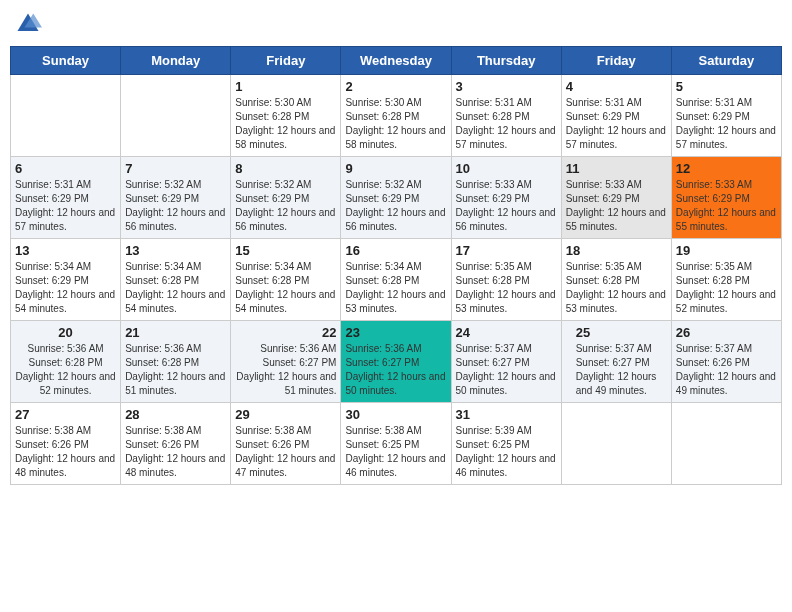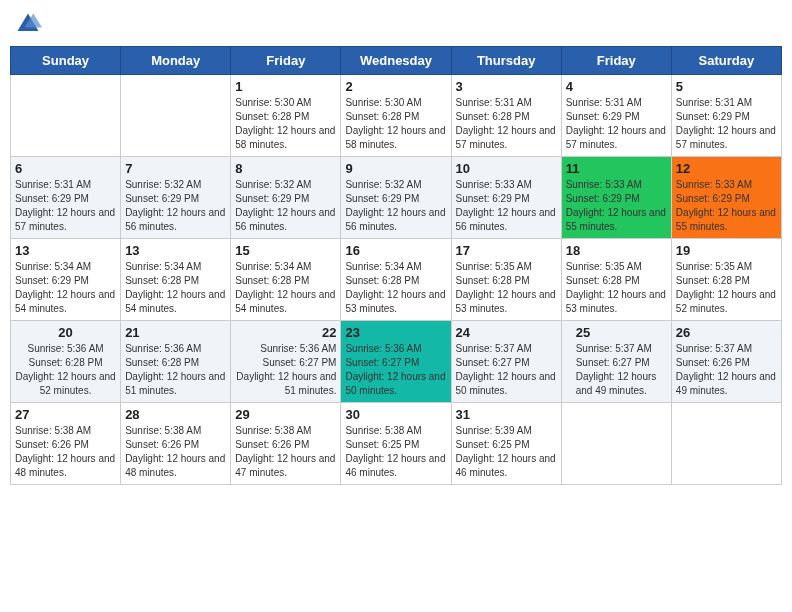--- a/index.html
+++ b/index.html
@@ -165,21 +165,21 @@
           <div class="day-info">Sunrise: 5:32 AM<br>Sunset: 6:29 PM<br>Daylight: 12 hours and 56 minutes.</div>
         </td>
         <td style="background: rgb(240, 244, 248);">
           <span class="day-number">9</span>
           <div class="day-info">Sunrise: 5:32 AM<br>Sunset: 6:29 PM<br>Daylight: 12 hours and 56 minutes.</div>
         </td>
         <td style="background: rgb(240, 244, 248);">
           <span class="day-number">10</span>
           <div class="day-info">Sunrise: 5:33 AM<br>Sunset: 6:29 PM<br>Daylight: 12 hours and 56 minutes.</div>
         </td>
-        <td style="background: #22c55e;">
+        <td style="background: #e5e5e5;">
           <span class="day-number">11</span>
           <div class="day-info">Sunrise: 5:33 AM<br>Sunset: 6:29 PM<br>Daylight: 12 hours and 55 minutes.</div>
         </td>
         <td style="background: #f97316;">
           <span class="day-number">12</span>
           <div class="day-info">Sunrise: 5:33 AM<br>Sunset: 6:29 PM<br>Daylight: 12 hours and 55 minutes.</div>
         </td>
       </tr>
       <tr>
         <td>

